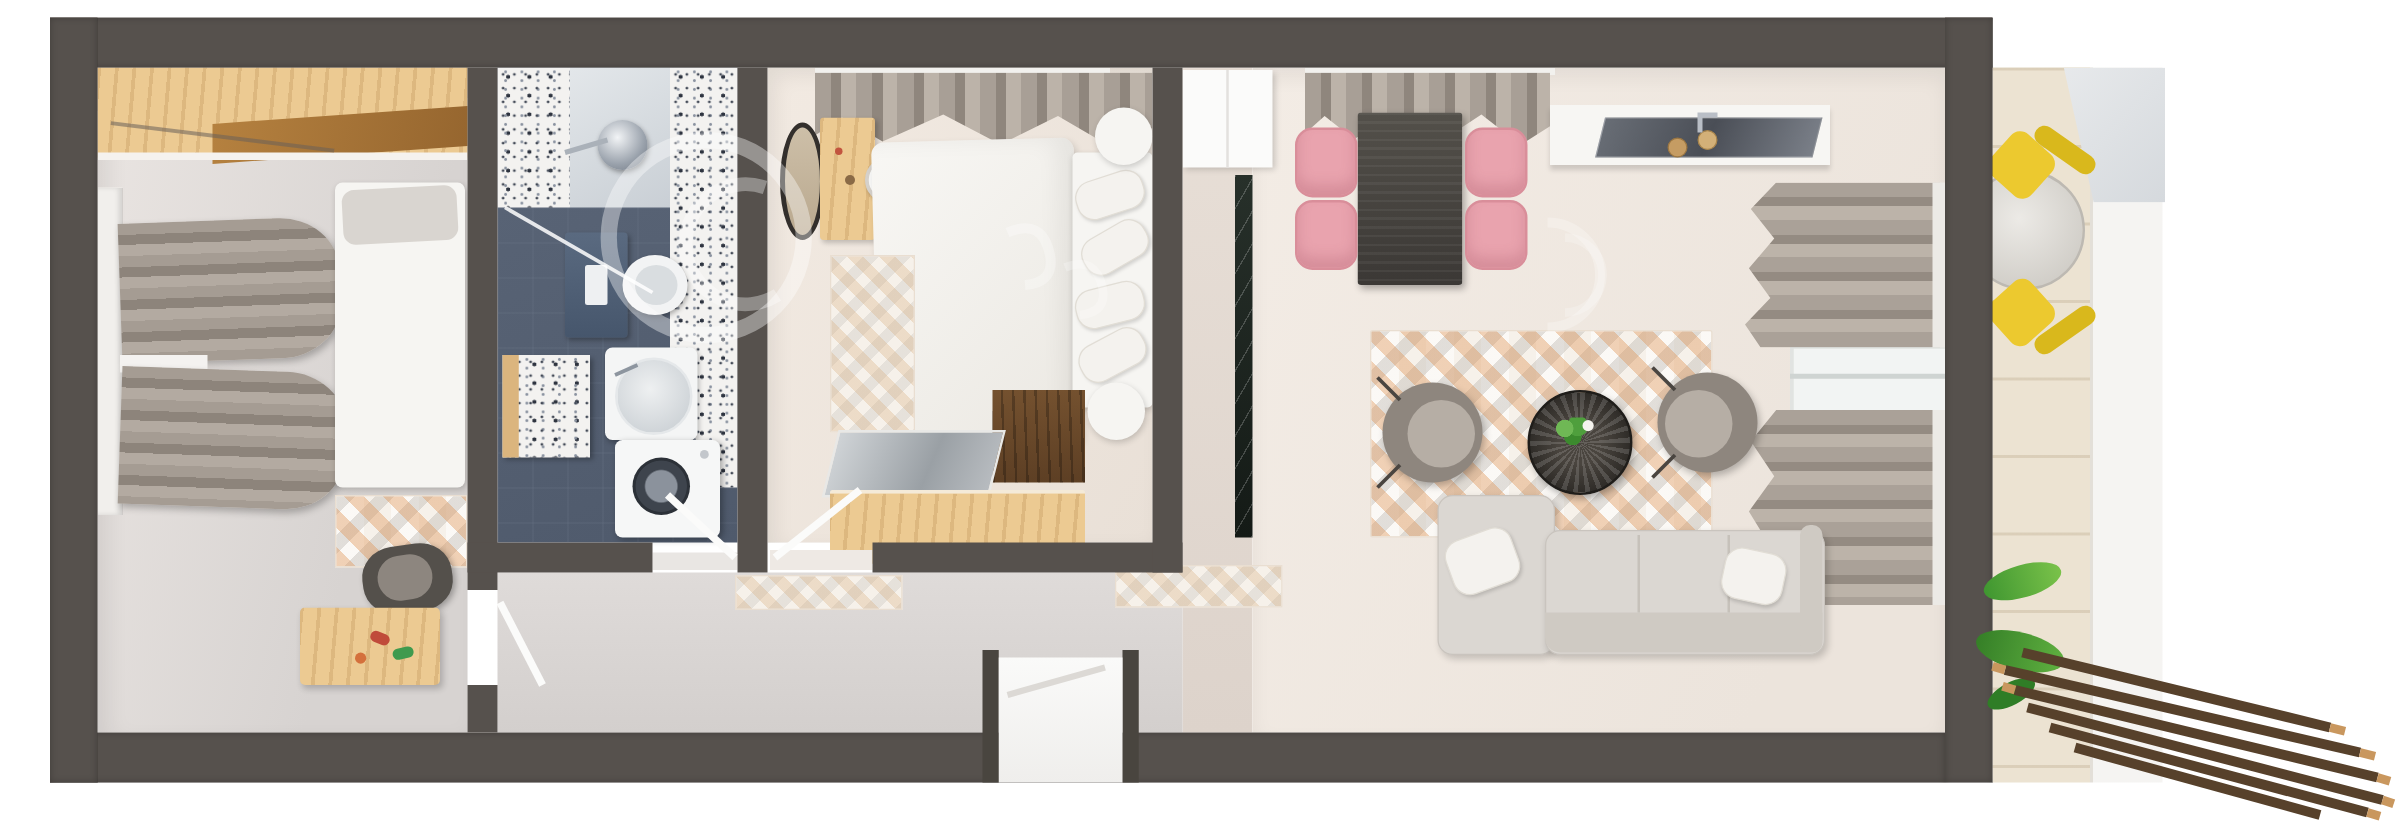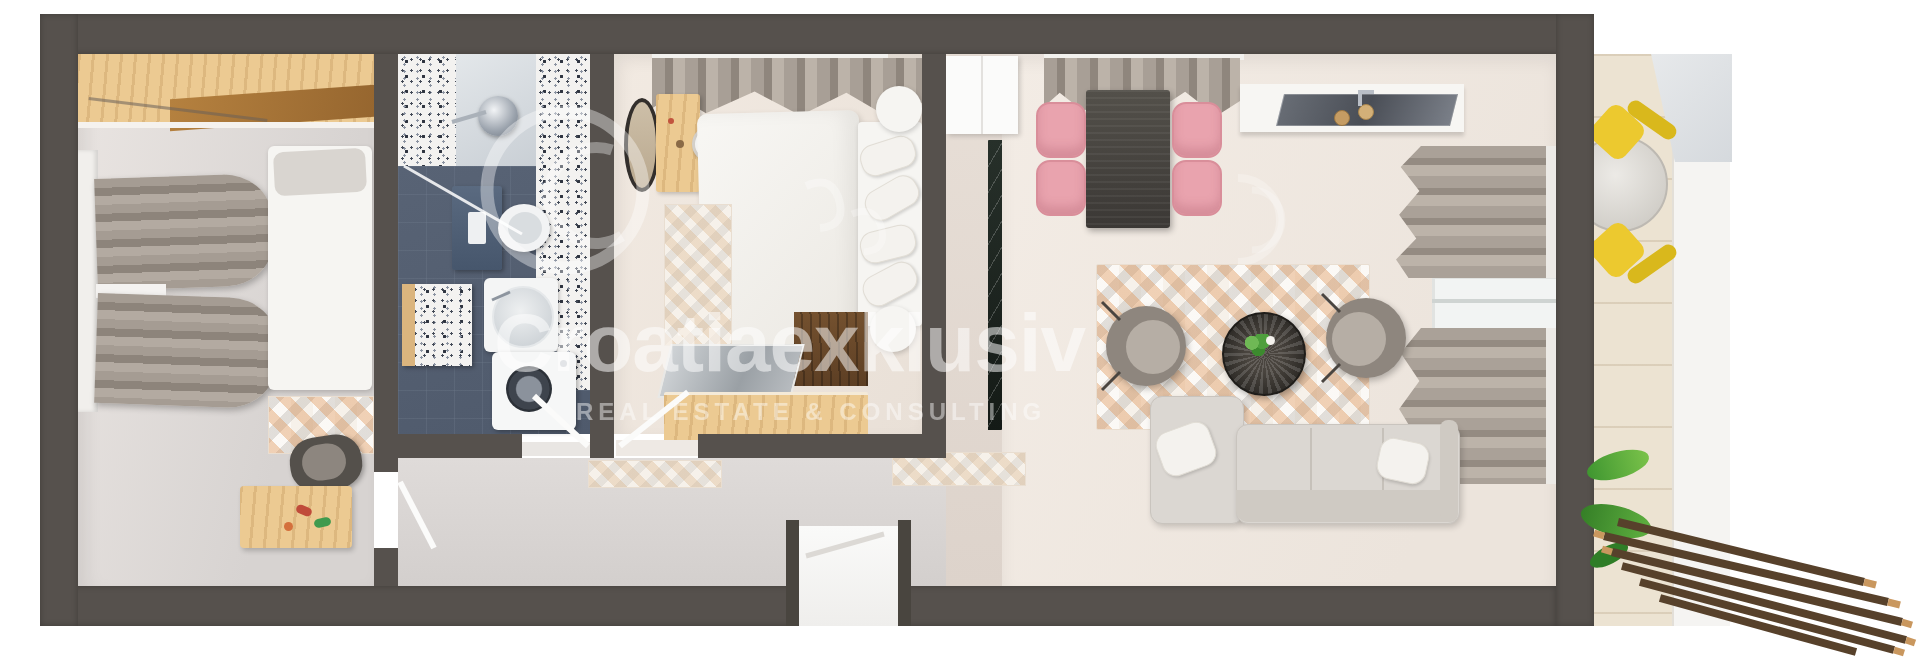--- a/index.html
+++ b/index.html
@@ -229,16 +229,14 @@
     <g fill="none">
       <circle cx="565" cy="190" r="78" stroke="rgba(255,255,255,.38)" stroke-width="13"></circle>
       <path d="M 612 150 A 48 48 0 1 0 622 236" stroke="rgba(255,255,255,.34)" stroke-width="11"></path>
       <path d="M 806 186 q 28 -12 34 18 q 4 22 -20 24" stroke="rgba(255,255,255,.30)" stroke-width="8"></path>
       <path d="M 852 214 q 24 -10 30 16 q 4 20 -18 22" stroke="rgba(255,255,255,.26)" stroke-width="7"></path>
       <path d="M 1238 178 a 40 40 0 0 1 0 84" stroke="rgba(255,255,255,.25)" stroke-width="8"></path>
       <path d="M 1252 190 a 28 28 0 0 1 0 60" stroke="rgba(255,255,255,.22)" stroke-width="7"></path>
     </g>
   </svg>
 
-  <div class="wm wm-brand" style="left:494px;top:302px;">Croatiaexklusiv</div>
-  <div class="wm wm-tag" style="left:576px;top:398px;">REAL ESTATE &amp; CONSULTING</div>
 
 </div>
 
 </body></html>

